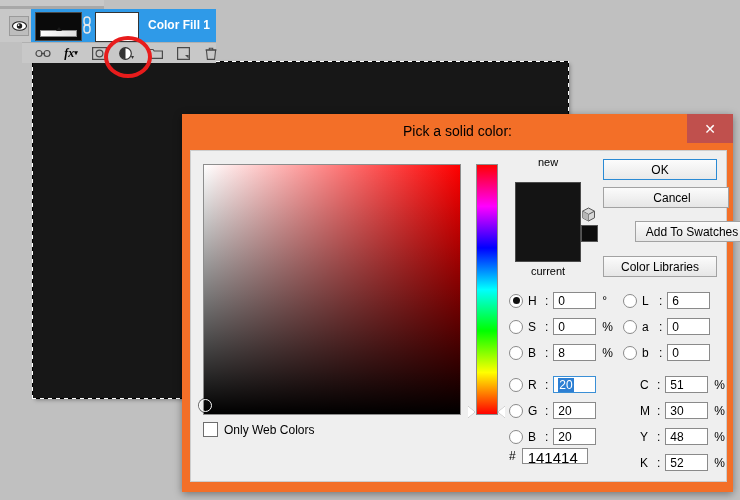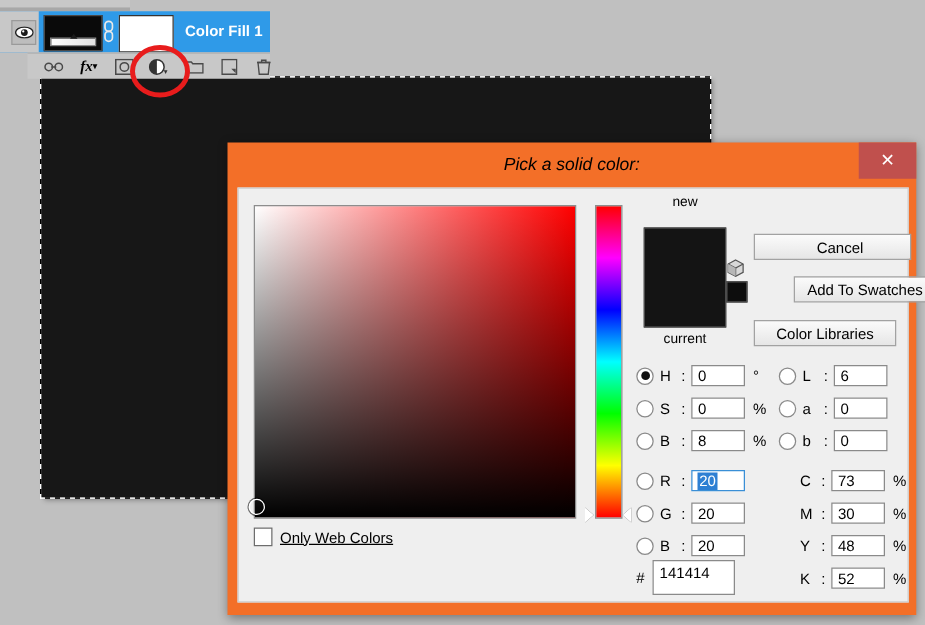--- a/index.html
+++ b/index.html
@@ -98,21 +98,21 @@
   #dialog{
     position:absolute;left:182px;top:114px;width:551px;height:378px;
     background:#f36f28;
     box-shadow:0 2px 8px rgba(0,0,0,.4);
   }
   #dlg-titlebar{
     position:absolute;left:0;top:0;width:551px;height:36px;
   }
   #dlg-title{
     position:absolute;left:0;top:9px;width:551px;text-align:center;
-    font-size:14px;color:#000;font-style:italic;
+    font-size:14px;color:#000;
   }
   #dlg-close{
     position:absolute;right:0;top:0;width:46px;height:29px;
     background:#c0504d;color:#fff;font-size:14px;
     display:flex;align-items:center;justify-content:center;
     cursor:pointer;
   }
   #dlg-body{
     position:absolute;left:8px;top:36px;width:535px;height:330px;
     background:#efefef;border:1px solid #cdcdcd;
@@ -149,21 +149,21 @@
   #hue-arrow-right{
     left:307px;top:255px;
     border-top:6px solid transparent;border-bottom:6px solid transparent;
     border-right:7px solid #ffffff;
     filter:drop-shadow(0 0 .5px #444);
   }
 
   
   #webcolors-row{position:absolute;left:12px;top:271px;display:flex;align-items:center;gap:6px;}
   #webcolors-box{width:13px;height:13px;background:#fff;border:1px solid #6d6d6d;cursor:pointer;}
-  #webcolors-label{font-size:12px;text-decoration:underline;}
+  #webcolors-label{font-size:12px;}
 
   
   #preview-wrap{position:absolute;left:318px;top:5px;width:78px;}
   #lbl-new{text-align:center;font-size:11px;margin-bottom:14px;}
   #swatch-box{width:64px;height:78px;margin:0 auto;background:#141414;border:1px solid #4b4b4b;}
   #lbl-current{text-align:center;font-size:11px;margin-top:3px;}
   #gamut-cube{position:absolute;left:390px;top:56px;width:15px;height:15px;}
   #gamut-swatch{position:absolute;left:390px;top:74px;width:15px;height:15px;background:#0d0d0d;border:1px solid #555;}
 
   
@@ -195,22 +195,22 @@
     font-family:"Liberation Sans",sans-serif;cursor:text;
   }
   .txtbox.focus{border:1px solid #3a8fd6;}
   .txtbox.focus span{background:#2d7fd3;color:#fff;padding:0 1px;}
   .unit{margin-left:6px;font-size:12px;}
   .spacer-lbl{width:17px;}
 
   #hex-row{position:absolute;left:318px;top:297px;display:flex;align-items:center;}
   #hex-hash{margin-right:6px;font-size:12px;}
   #hex-box{
-    width:66px;height:28px;background:#fff;border:1px solid #8a8a8a;
-    font-size:12px;line-height:18px;padding-left:5px;box-sizing:border-box;cursor:text;
+    width:66px;height:16px;background:#fff;border:1px solid #8a8a8a;
+    font-size:15px;line-height:18px;padding-left:5px;box-sizing:border-box;cursor:text;
   }
 </style>
 </head>
 <body>
 
 <div id="workspace">
 
   <div id="canvas-doc">
     <div class="ants"></div>
   </div>
@@ -320,20 +320,21 @@
       <div id="gamut-cube">
         <svg width="15" height="15" viewBox="0 0 15 15">
           <path d="M7.5 1 L13.5 4.2 L13.5 10.8 L7.5 14 L1.5 10.8 L1.5 4.2 Z" fill="#d8d8d8" stroke="#555" stroke-width="1"></path>
           <path d="M1.5 4.2 L7.5 7.4 L13.5 4.2" fill="none" stroke="#555" stroke-width="1"></path>
           <path d="M7.5 7.4 L7.5 14" fill="none" stroke="#555" stroke-width="1"></path>
           <path d="M1.5 4.2 L7.5 7.4 L7.5 14 L1.5 10.8 Z" fill="#b6b6b6"></path>
         </svg>
       </div>
       <div id="gamut-swatch"></div>
 
+      <div class="dlg-btn" id="btn-ok">OK</div>
       <div class="dlg-btn" id="btn-cancel">Cancel</div>
       <div class="dlg-btn" id="btn-swatches">Add To Swatches</div>
       <div class="dlg-btn" id="btn-libraries">Color Libraries</div>
 
       <div class="fld-row" style="left:318px;top:139px">
         <div class="radio on"></div>
         <div class="fld-label">H</div>
         <div style="margin-right:5px">:</div>
         <div class="txtbox">0</div>
         <div class="unit">°</div>
@@ -393,21 +394,21 @@
         <div class="radio"></div>
         <div class="fld-label">b</div>
         <div style="margin-right:5px">:</div>
         <div class="txtbox">0</div>
       </div>
 
       <div class="fld-row" style="left:432px;top:223px">
         <div class="spacer-lbl"></div>
         <div class="fld-label">C</div>
         <div style="margin-right:5px">:</div>
-        <div class="txtbox">73</div>
+        <div class="txtbox">51</div>
         <div class="unit">%</div>
       </div>
       <div class="fld-row" style="left:432px;top:249px">
         <div class="spacer-lbl"></div>
         <div class="fld-label">M</div>
         <div style="margin-right:5px">:</div>
         <div class="txtbox">30</div>
         <div class="unit">%</div>
       </div>
       <div class="fld-row" style="left:432px;top:275px">

